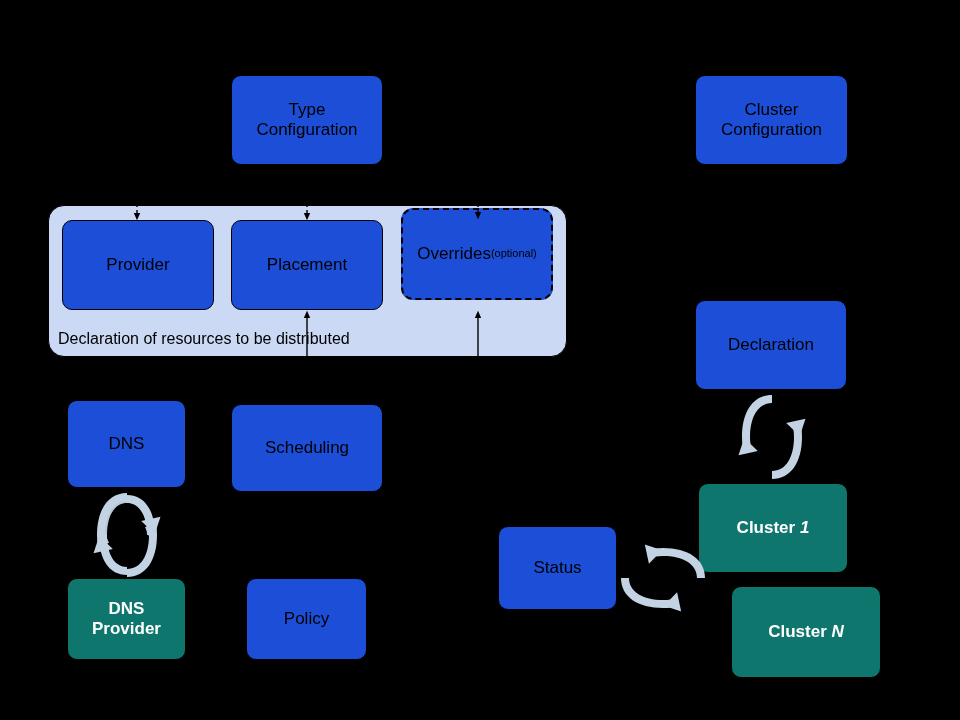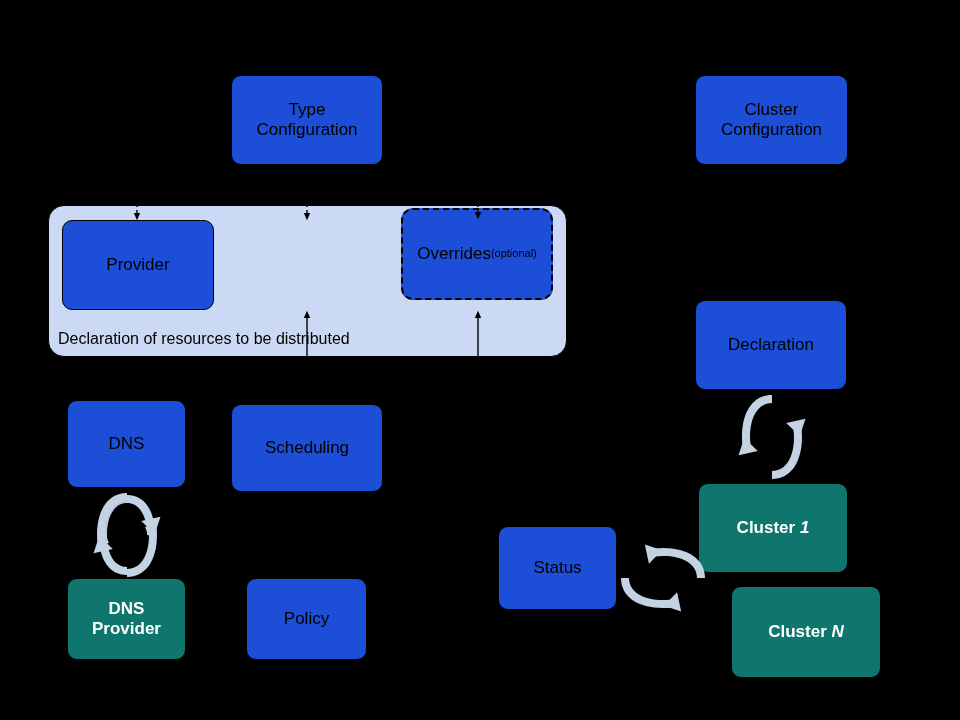--- a/index.html
+++ b/index.html
@@ -82,20 +82,21 @@
 
   <div class="node" style="left:695px; top:75px; width:153px; height:90px;">Cluster
 Configuration</div>
 
   <div class="node group" style="left:48px; top:205px; width:519px; height:152px;"></div>
 
   <div class="group-caption">Declaration of resources to be distributed</div>
 
   <div class="node" style="left:62px; top:220px; width:152px; height:90px;">Provider</div>
 
+  <div class="node" style="left:231px; top:220px; width:152px; height:90px;">Placement</div>
 
   <div class="node dashed" style="left:401px; top:208px; width:152px; height:92px; align-items:center;">
     <span>Overrides</span>
     <span class="sub">(optional)</span>
   </div>
 
   <div class="node" style="left:67px; top:400px; width:119px; height:88px;">DNS</div>
 
   <div class="node" style="left:231px; top:404px; width:152px; height:88px;">Scheduling</div>
 

